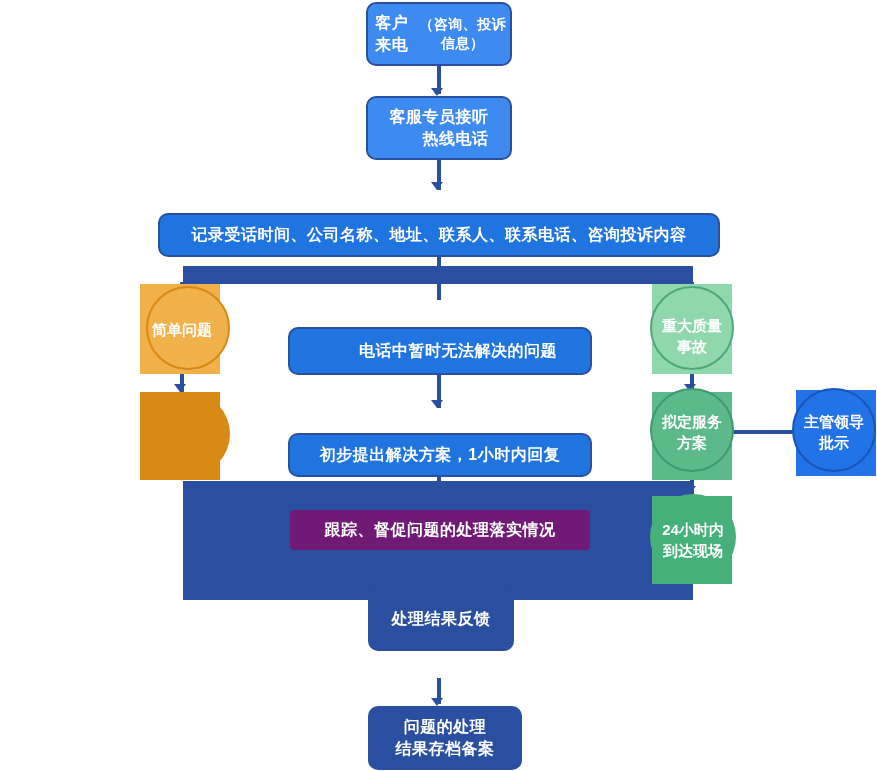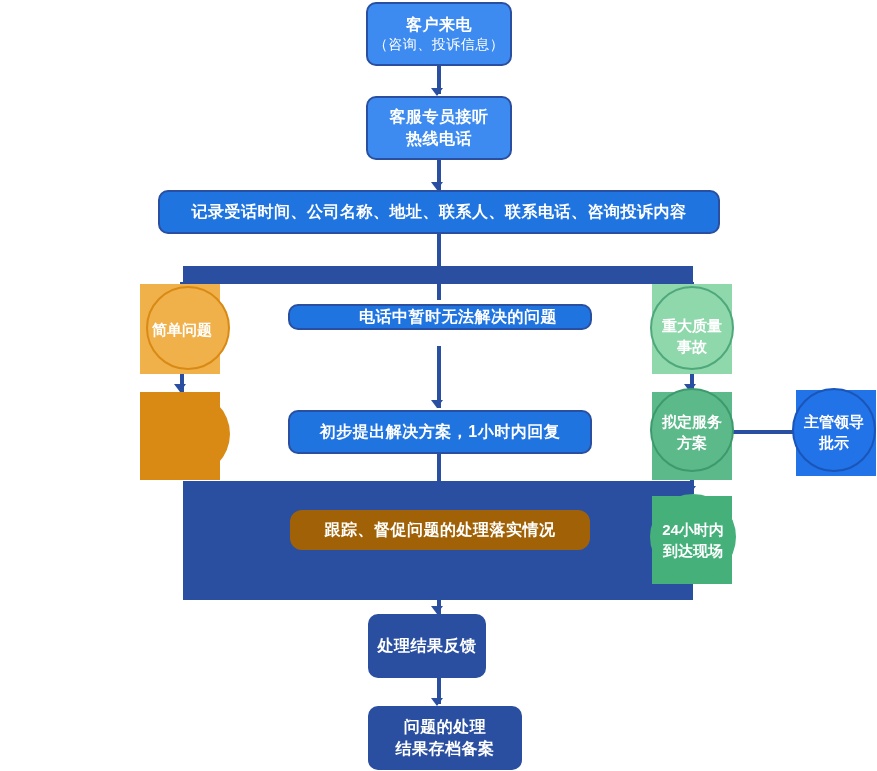--- a/index.html
+++ b/index.html
@@ -35,32 +35,33 @@
     font-size: 16px;
     letter-spacing: 0.5px;
   }
   .rbox.lite {
     background: #3d8bf0;
     border: 2px solid #2a4fa0;
   }
   .rbox.mid {
     background: #1f74e0;
     border: 2px solid #2a4fa0;
+    margin-top: 23px;
   }
   .rbox.deep {
     background: #2a4fa0;
     border: 2px solid #2a4fa0;
   }
   .rbox.inband {
-    background: #a16207;
+    background: #701a75;
     border: none;
-    border-radius: 12px;
+    border-radius: 4px;
   }
   .rbox .sub {
-    font-weight: normal;
+    font-weight: bold;
     font-size: 14px;
   }
   
   .band {
     position: absolute;
     background: #2a4fa0;
   }
   .vline {
     position: absolute;
     width: 4px;
@@ -137,38 +138,38 @@
   <div class="hline" style="left:730px; top:430px; width:68px;"></div>
 
   <div class="band" style="left:183px; top:481px; width:510px; height:119px;"></div>
 
   <div class="vline" style="left:437px; top:600px; height:14px;"></div>
   <div class="arrow" style="left:431px; top:606px;"></div>
 
   <div class="vline" style="left:437px; top:678px; height:26px;"></div>
   <div class="arrow" style="left:431px; top:698px;"></div>
 
-  <div class="node rbox lite" style="left:366px; top:2px; width:146px; height:64px; flex-direction:column;">
+  <div class="node rbox lite" style="left:366px; top:2px; width:146px; height:64px; flex-direction:row;">
     <div>客户来电</div>
     <div class="sub">（咨询、投诉信息）</div>
   </div>
 
-  <div class="node rbox lite" style="left:366px; top:96px; width:146px; height:64px;">客服专员接听
+  <div class="node rbox lite" style="left:366px; top:96px; width:146px; height:64px;text-align:right;">客服专员接听
 热线电话</div>
 
   <div class="node rbox mid" style="left:158px; top:190px; width:562px; height:44px;">记录受话时间、公司名称、地址、联系人、联系电话、咨询投诉内容</div>
 
   <div class="sq" style="left:140px; top:284px; width:80px; height:90px; background:#f0b04a;"></div>
   <div class="circ" style="left:146px; top:286px; width:84px; height:84px; background:#f0b04a; border:2px solid #d98a14;"></div>
   <div class="labelwrap" style="left:140px; top:284px; width:84px; height:90px;">简单问题</div>
 
   <div class="sq" style="left:140px; top:392px; width:80px; height:88px; background:#d98a14;"></div>
   <div class="circ" style="left:146px; top:392px; width:84px; height:84px; background:#d98a14;"></div>
 
-  <div class="node rbox mid" style="left:288px; top:304px; width:304px; height:26px;padding-left:36px;">电话中暂时无法解决的问题</div>
+  <div class="node rbox mid" style="left:288px; top:304px; width:304px; height:48px;padding-left:36px;">电话中暂时无法解决的问题</div>
 
   <div class="node rbox mid" style="left:288px; top:410px; width:304px; height:44px;">初步提出解决方案，1小时内回复</div>
 
   <div class="sq" style="left:652px; top:284px; width:80px; height:90px; background:#8ed8ab;"></div>
   <div class="circ" style="left:650px; top:286px; width:84px; height:84px; background:#8ed8ab; border:2px solid #4fa87c;"></div>
   <div class="labelwrap" style="left:650px; top:284px; width:84px; height:104px;">重大质量
 事故</div>
 
   <div class="sq" style="left:652px; top:392px; width:80px; height:88px; background:#5cb98a;"></div>
   <div class="circ" style="left:650px; top:388px; width:84px; height:84px; background:#5cb98a; border:2px solid #3d9a6d;"></div>
@@ -180,18 +181,18 @@
   <div class="labelwrap" style="left:792px; top:390px; width:84px; height:84px;">主管领导
 批示</div>
 
   <div class="sq" style="left:652px; top:496px; width:80px; height:88px; background:#45b07a;"></div>
   <div class="circ" style="left:650px; top:494px; width:86px; height:86px; background:#45b07a;"></div>
   <div class="labelwrap" style="left:650px; top:496px; width:86px; height:88px;">24小时内
 到达现场</div>
 
   <div class="node rbox inband" style="left:290px; top:510px; width:300px; height:40px;">跟踪、督促问题的处理落实情况</div>
 
-  <div class="node rbox deep" style="left:368px; top:614px; width:118px; height:64px;">处理结果反馈</div>
+  <div class="node rbox deep" style="left:368px; top:587px; width:146px; height:64px;">处理结果反馈</div>
 
   <div class="node rbox deep" style="left:368px; top:706px; width:154px; height:64px;">问题的处理
 结果存档备案</div>
 
 </div>
 
 </body></html>

